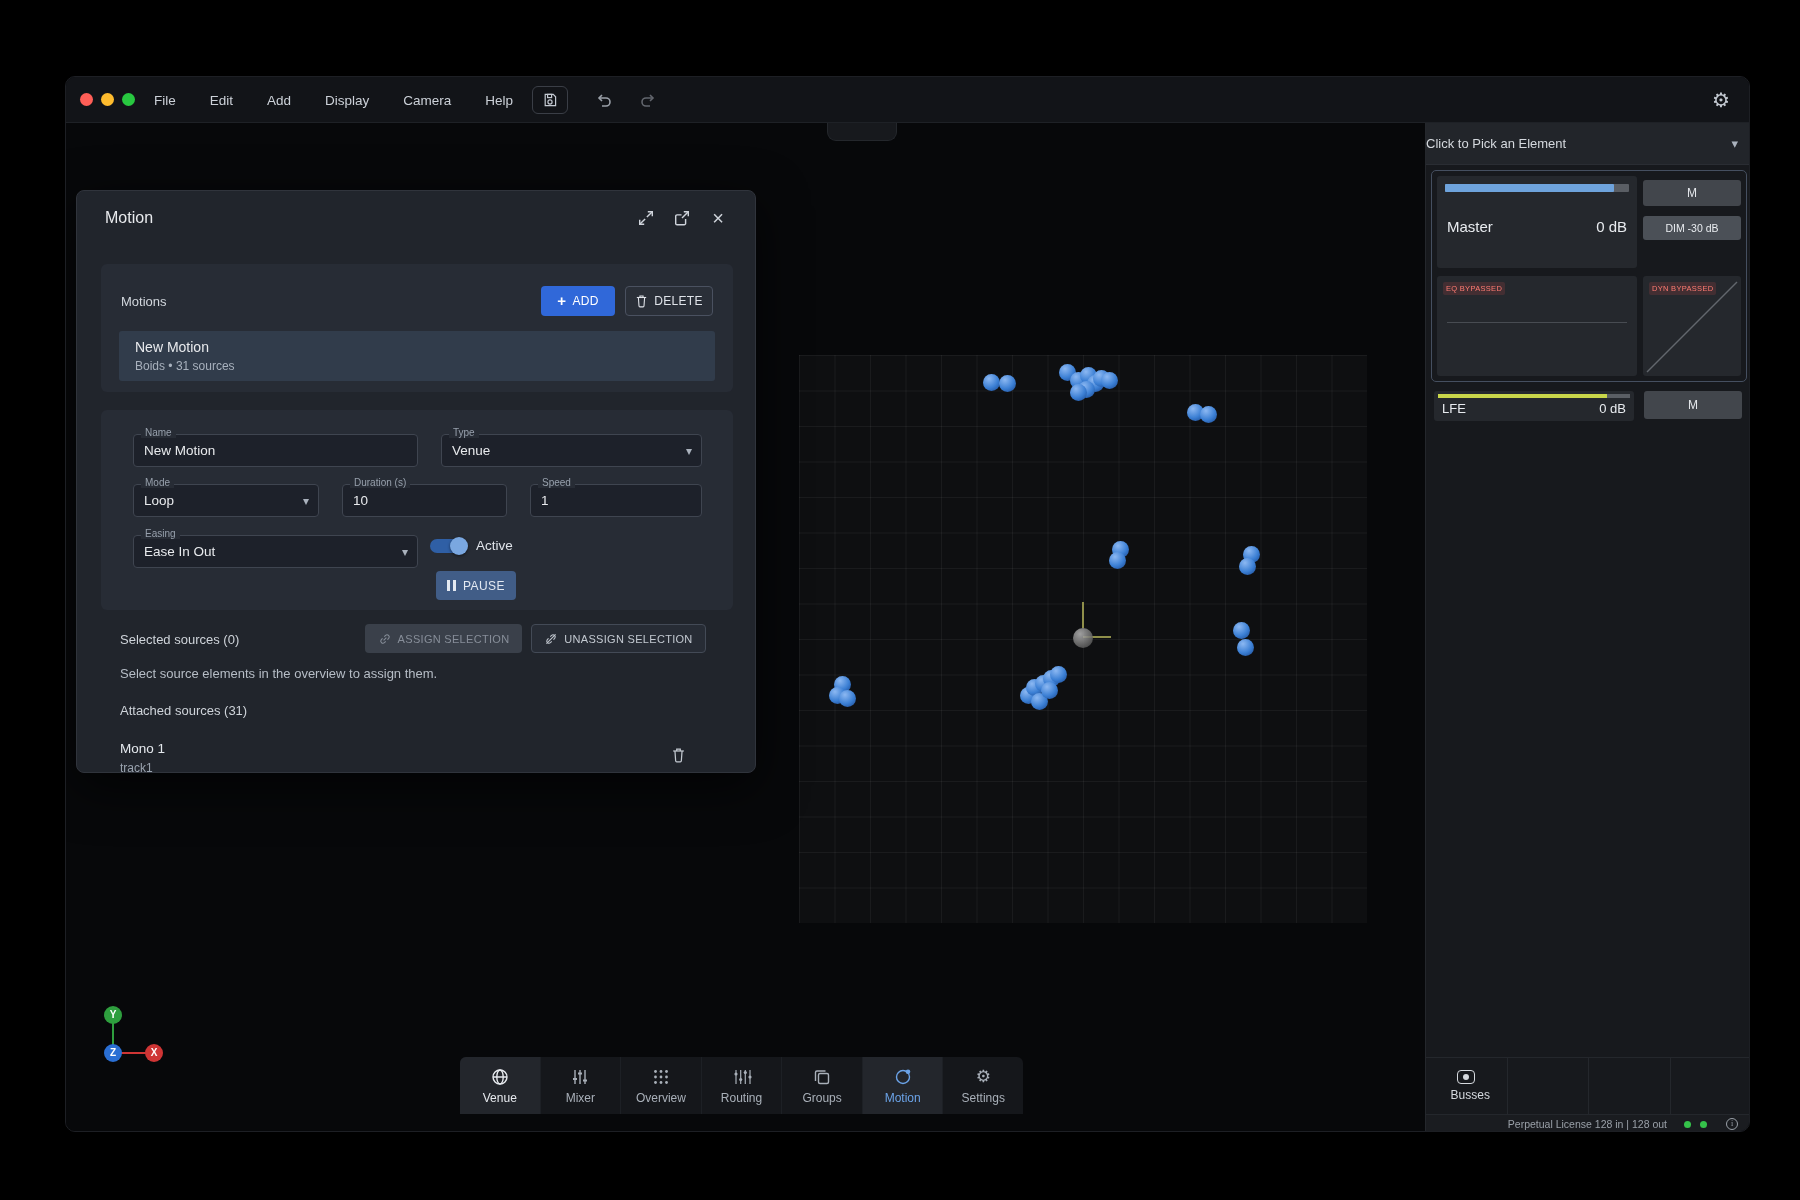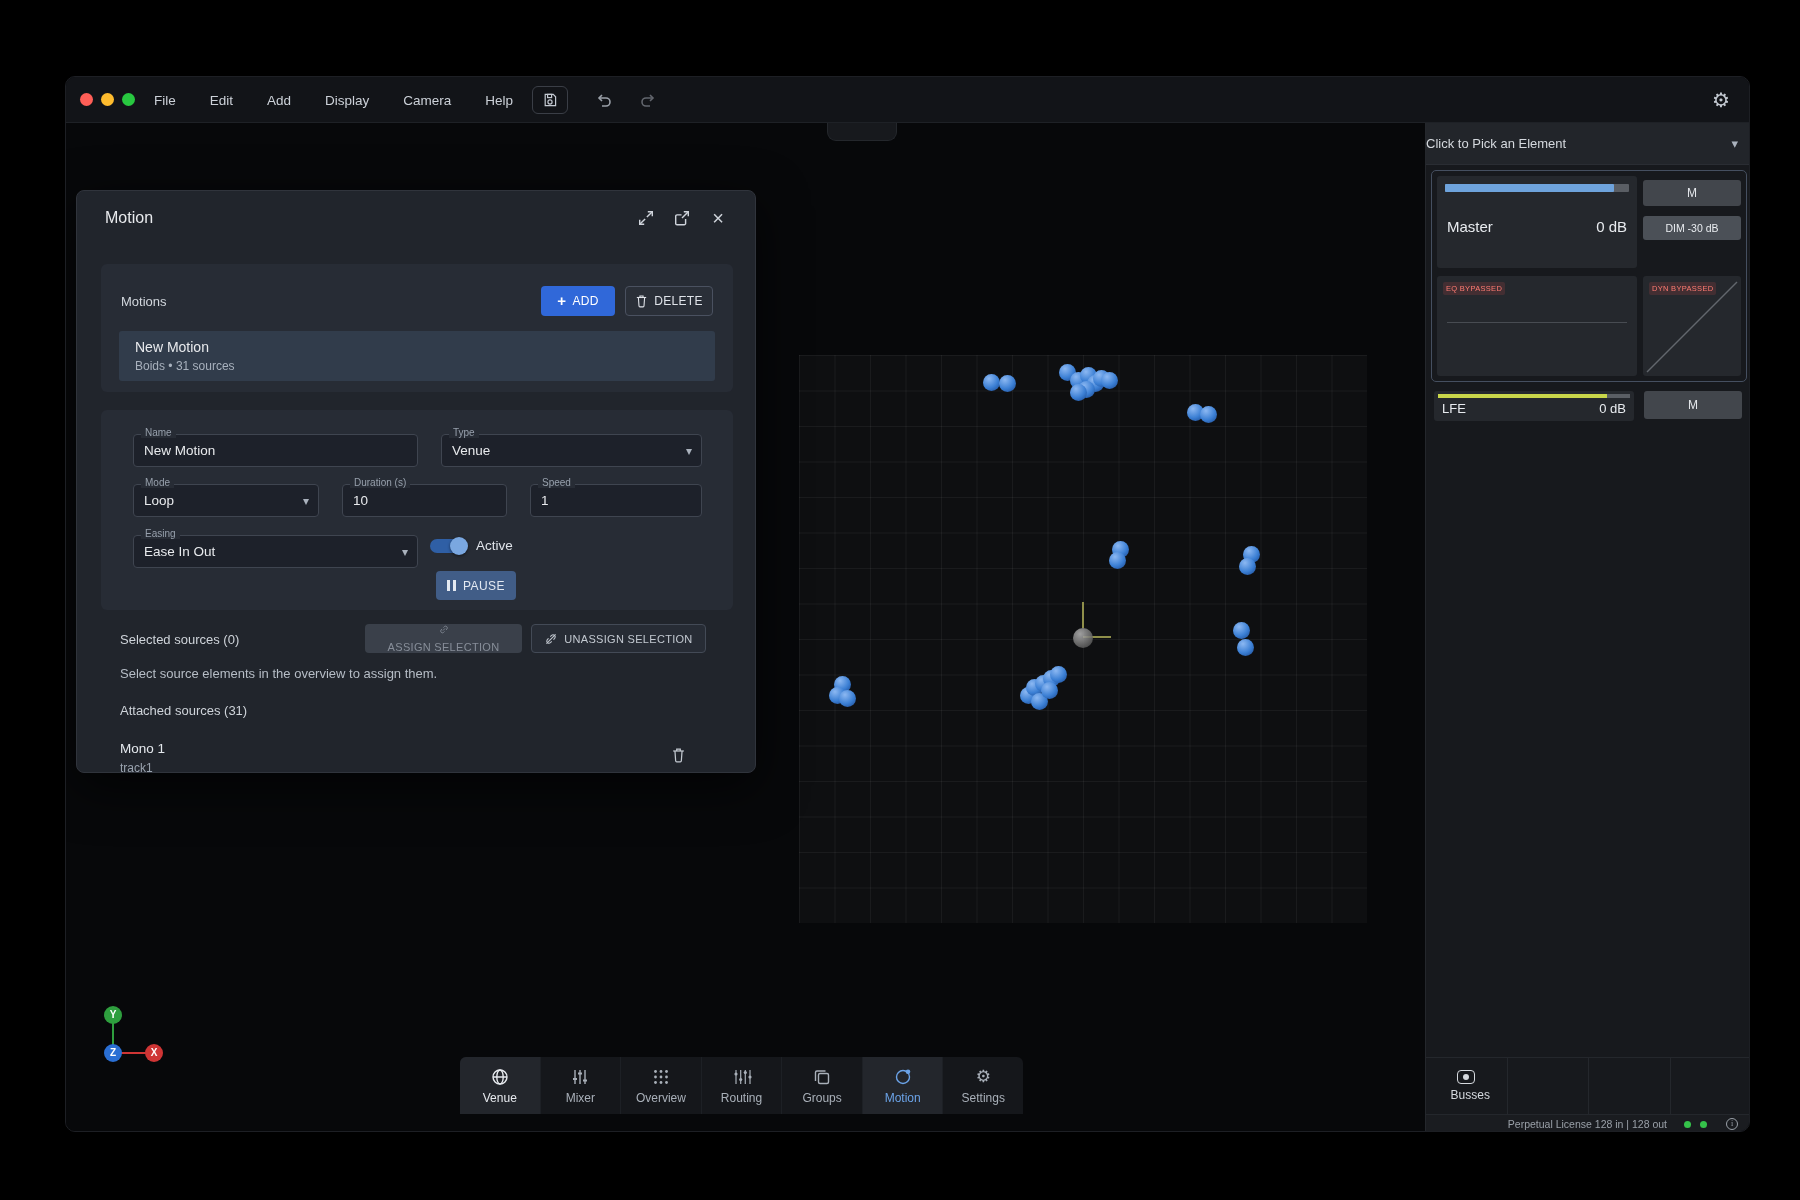--- a/index.html
+++ b/index.html
@@ -171,21 +171,21 @@
     justify-content:center; gap:7px; font-family:inherit; }
   .pause-bars { display:flex; gap:3px; }
   .pause-bars i { display:block; width:3px; height:11px; background:#e3e9f2; }
 
   .src-label { position:absolute; font-size:13px; color:#cfd4da; }
   .sel-src { left:43px; top:441px; }
   .attached-src { left:43px; top:512px; }
   .src-hint { position:absolute; left:43px; top:475px; font-size:13px; color:#b6bdc6; }
   .assign-btn { position:absolute; left:288px; top:433px; width:157px; height:29px; background:#3a404a;
     border:none; border-radius:4px; color:#878e99; font-size:11px; letter-spacing:.3px; display:flex;
-    align-items:center; justify-content:center; gap:6px; font-family:inherit;flex-direction:column; }
+    align-items:center; justify-content:center; gap:6px; font-family:inherit; }
   .unassign-btn { position:absolute; left:454px; top:433px; width:175px; height:29px; background:#272c35;
     border:1px solid #434a56; border-radius:4px; color:#c3c9d1; font-size:11px; letter-spacing:.3px;
     display:flex; align-items:center; justify-content:center; gap:6px; font-family:inherit; }
   .attached-item-name { position:absolute; left:43px; top:550px; font-size:13.5px; color:#e4e8ed; }
   .attached-item-track { position:absolute; left:43px; top:570px; font-size:12px; color:#9aa3af; }
   .attached-trash { position:absolute; left:594px; top:554px; width:20px; height:20px; color:#c3c9d1;
     background:none; border:none; }
 
   svg { display:block; }
 </style>

